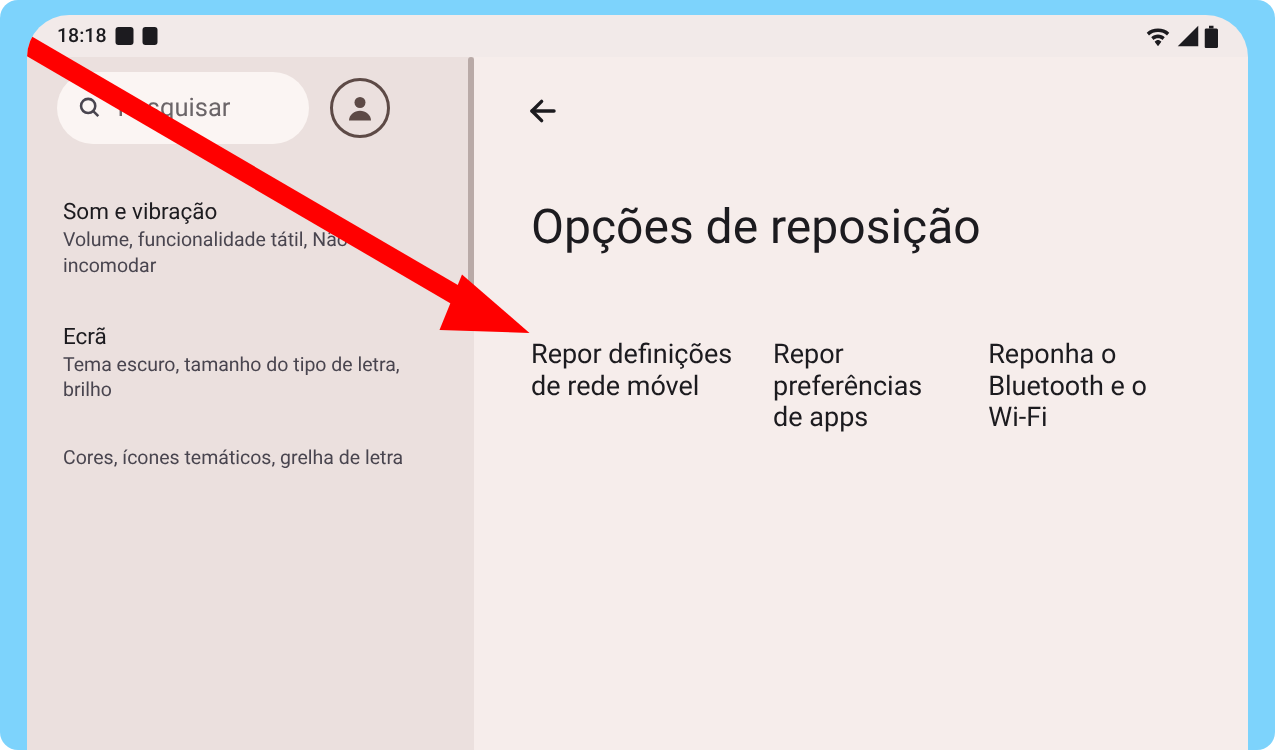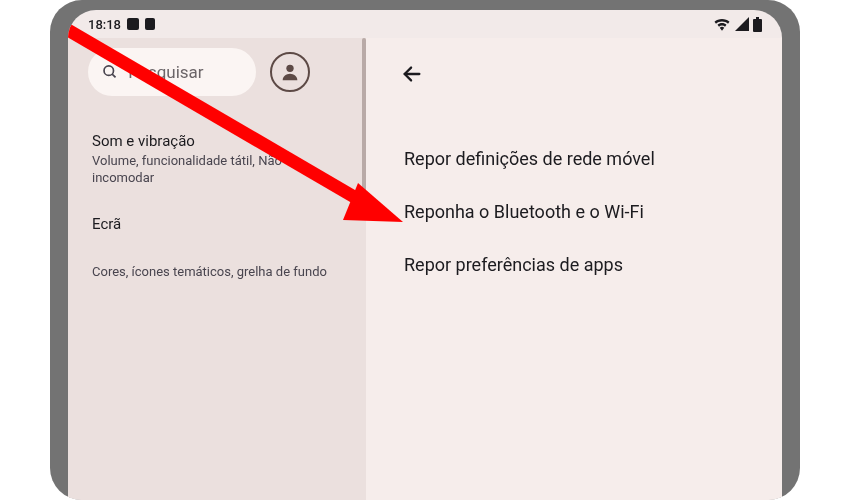--- a/index.html
+++ b/index.html
@@ -1,21 +1,21 @@
 <!DOCTYPE html>
 <html><head>
   <meta charset="utf-8">
   <style>
     * { margin: 0; padding: 0; box-sizing: border-box; font-family: 'Roboto', -apple-system, sans-serif; }
     body { background: #fff; display: flex; justify-content: center; align-items: flex-start; }
     .device-frame {
-      width: 750px;
+      width: 850px;
       height: 500px;
-      background: #737373;
-      border-radius: 32px;
+      background: #7dd3fc;
+      border-radius: 12px;
       padding: 10px 18px 0 18px;
       position: relative;
       overflow: hidden;
     }
     .screen {
       width: 100%;
       height: 100%;
       background: #f2eae9;
       border-radius: 28px 28px 0 0;
       overflow: hidden;
@@ -125,21 +125,21 @@
     }
     .page-heading {
       font-size: 32px;
       font-weight: 400;
       color: #1c1b1f;
       margin-left: 10px;
       margin-bottom: 40px;
     }
     .option-list {
       display: flex;
-      flex-direction: column;
+      flex-direction: row;
     }
     .option-item {
       padding: 16px 10px;
       font-size: 18px;
       color: #1c1b1f;
       cursor: pointer;
     }
     .arrow-overlay {
       position: absolute;
       top: 0;
@@ -202,39 +202,41 @@
               </svg>
           </div>
         </div>
 
         <div class="setting-item">
           <div class="setting-title">Som e vibração</div>
           <div class="setting-sub">Volume, funcionalidade tátil, Não incomodar</div>
         </div>
         <div class="setting-item">
           <div class="setting-title">Ecrã</div>
-        </div>
-        <div class="setting-item">
-          <div class="setting-sub">Cores, ícones temáticos, grelha de fundo</div>
+          <div class="setting-sub">Tema escuro, tamanho do tipo de letra, brilho</div>
+        </div>
+        <div class="setting-item">
+          <div class="setting-sub">Cores, ícones temáticos, grelha de letra</div>
         </div>
         <div class="setting-item">
         </div>
       </div>
 
       <div class="right-panel">
         <div class="back-btn">
           <svg width="22" height="22" viewBox="0 0 24 24" fill="none" stroke="#1c1b1f" stroke-width="2.5" stroke-linecap="round" stroke-linejoin="round">
               <line x1="20" y1="12" x2="4" y2="12"></line>
               <polyline points="11 5 4 12 11 19"></polyline>
             </svg>
         </div>
+        <h1 class="page-heading">Opções de reposição</h1>
         <div class="option-list">
           <div class="option-item">Repor definições de rede móvel</div>
+          <div class="option-item">Repor preferências de apps</div>
           <div class="option-item">Reponha o Bluetooth e o Wi-Fi</div>
-          <div class="option-item">Repor preferências de apps</div>
         </div>
       </div>
 
     </div>
 
     <svg class="arrow-overlay" width="850" height="500">
       <defs>
         <marker id="arrowhead" markerWidth="12" markerHeight="10" refX="10" refY="5" orient="auto">
           <polygon points="0 0, 12 5, 0 10" fill="#ff0000"></polygon>
         </marker>

